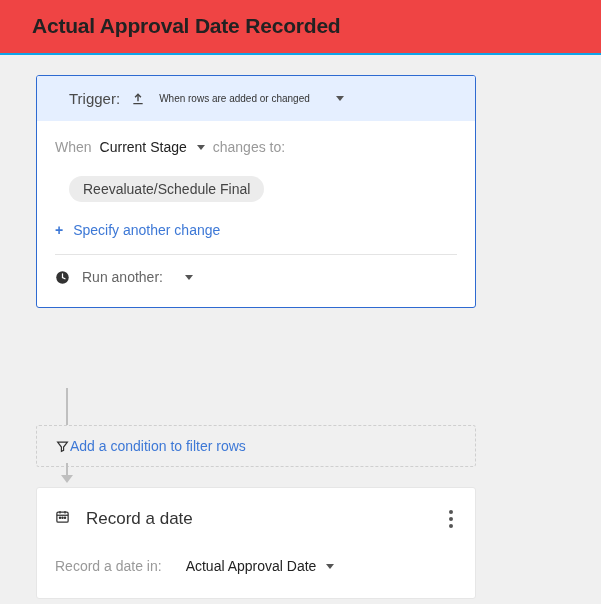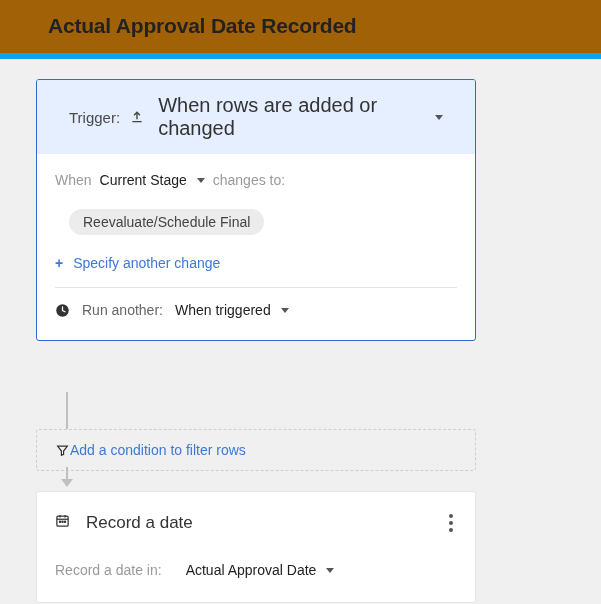--- a/index.html
+++ b/index.html
@@ -5,23 +5,23 @@
   * { box-sizing: border-box; margin: 0; padding: 0; }
   html, body { width: 601px; height: 604px; overflow: hidden; }
   body {
     font-family: -apple-system, BlinkMacSystemFont, "Segoe UI", Helvetica, Arial, sans-serif;
     background: #f0f0f0;
     color: #333;
     font-size: 14px;
   }
 
   .top-header {
-    background: #a16207;
-    border-bottom: 6px solid #0ea5e9;
-    padding: 14px 0 15px 48px;
+    background: #ef4444;
+    border-bottom: 2px solid #0ea5e9;
+    padding: 14px 0 15px 32px;
   }
   .top-header h1 {
     font-size: 21px;
     font-weight: 700;
     color: #222;
     letter-spacing: -0.2px;
   }
 
   .canvas {
     position: relative;
@@ -46,21 +46,21 @@
   .trigger-header .label {
     font-size: 15px;
     color: #4a4a4a;
   }
   .icon-box {
     width: 15px; height: 15px;
     display: inline-flex; align-items: center; justify-content: center;
     color: #444;
   }
   .trigger-type {
-    font-size: 20px;
+    font-size: 10px;
     color: #333;
     margin-left: 4px;
     display: flex;
     align-items: center;
     gap: 20px;
   }
   .caret-down {
     width: 0; height: 0;
     border-left: 4px solid transparent;
     border-right: 4px solid transparent;
@@ -253,21 +253,20 @@
 
       <div class="run-row">
         <span class="icon-box">
           <svg width="15" height="15" viewBox="0 0 24 24" fill="#333">
             <circle cx="12" cy="12" r="10" fill="#333"></circle>
             <path d="M12 6v6l4 2" stroke="#fff" stroke-width="2" fill="none" stroke-linecap="round"></path>
           </svg>
         </span>
         <span class="muted-label">Run another:</span>
         <span class="val">
-          <span>When triggered</span>
           <span class="caret-down" style="margin-left:10px"></span>
         </span>
       </div>
     </div>
   </div>
 
   <div class="vline solid1"></div>
 
   <div class="condition-card">
     <span class="filter-icon icon-box">

